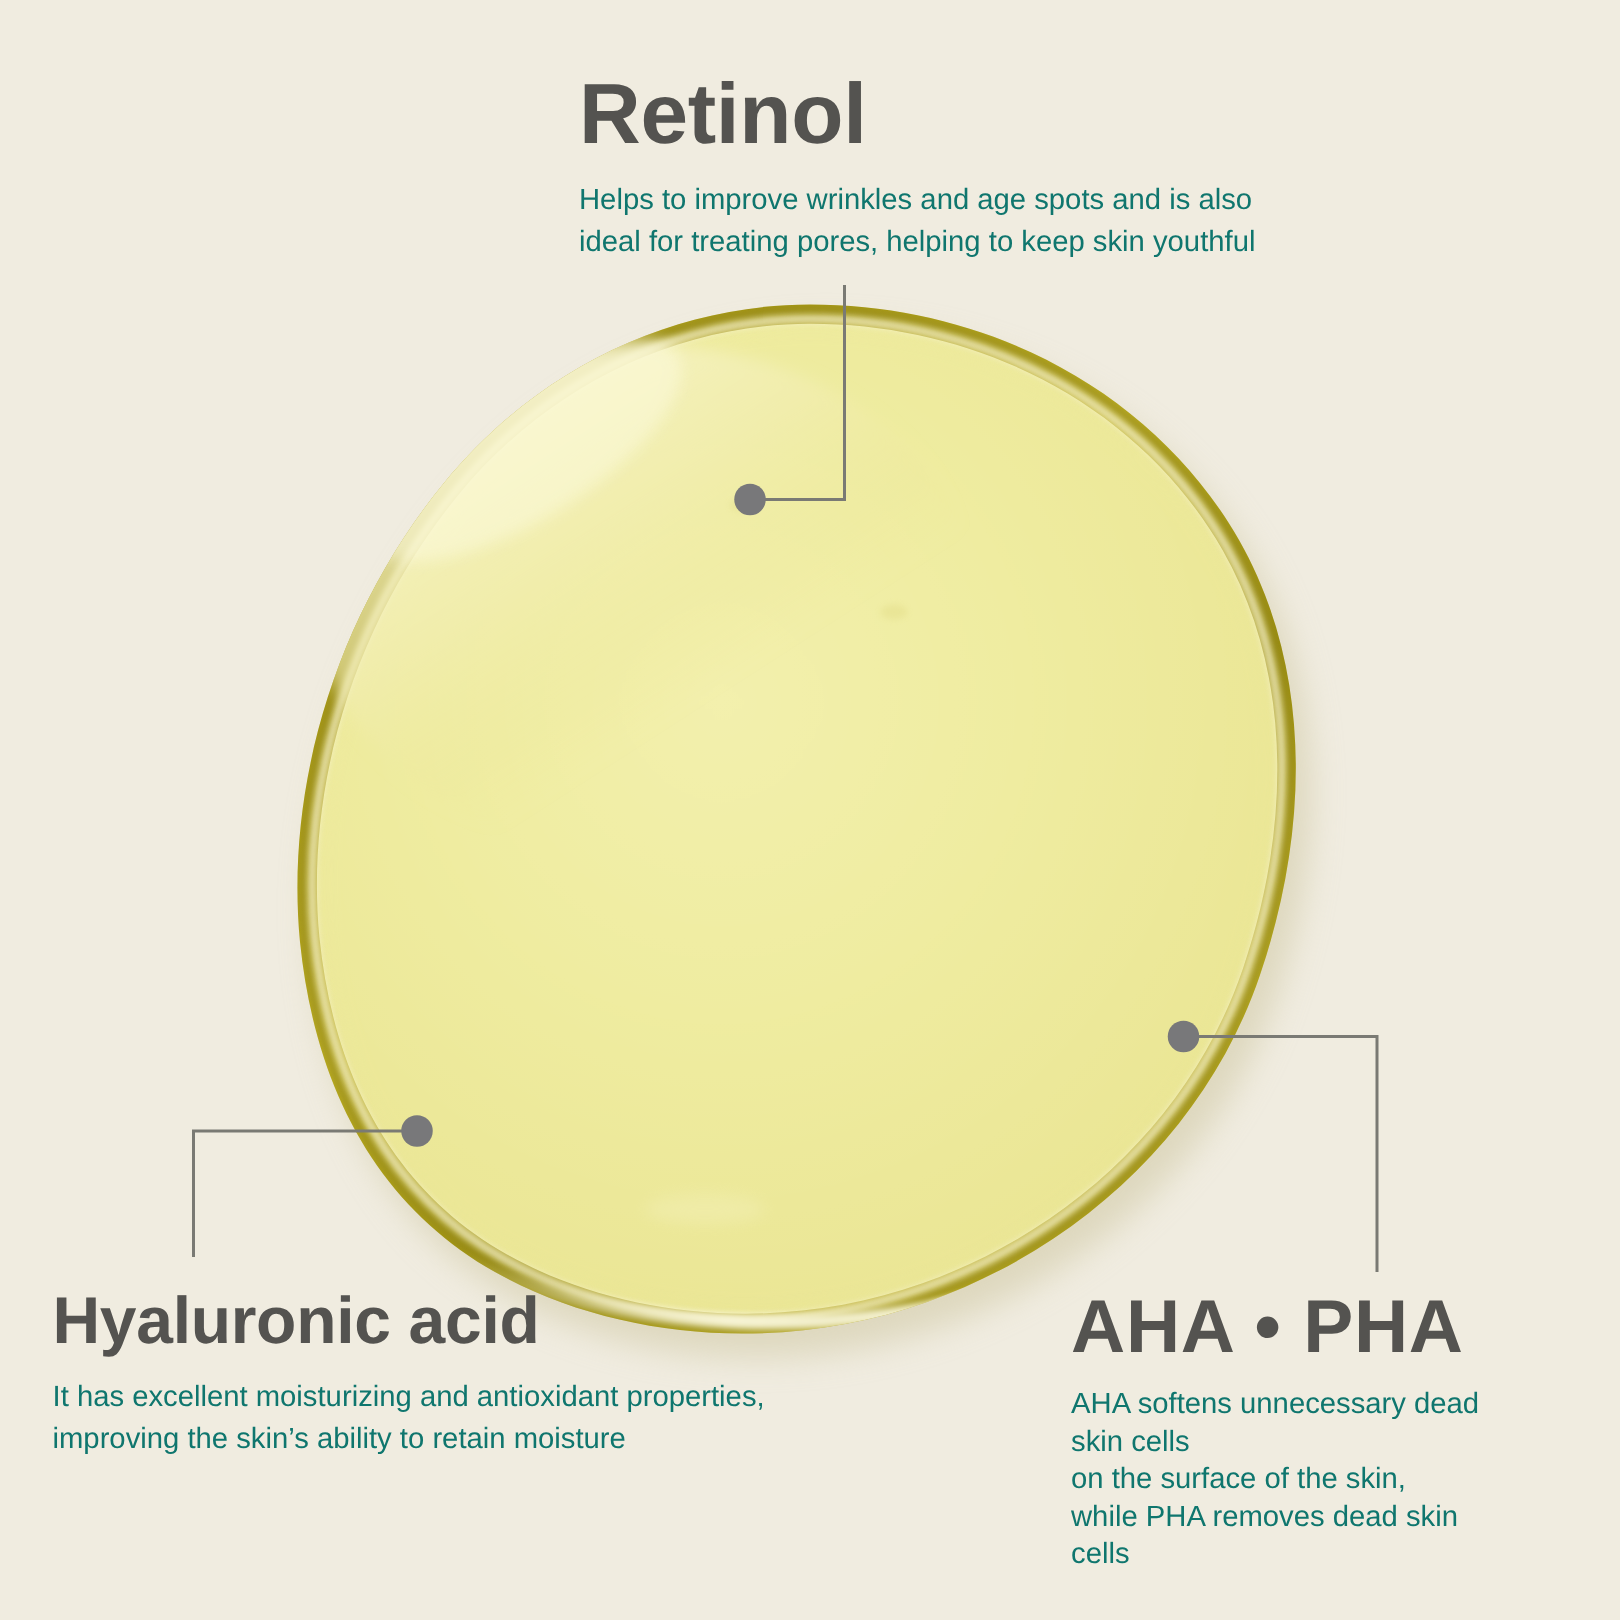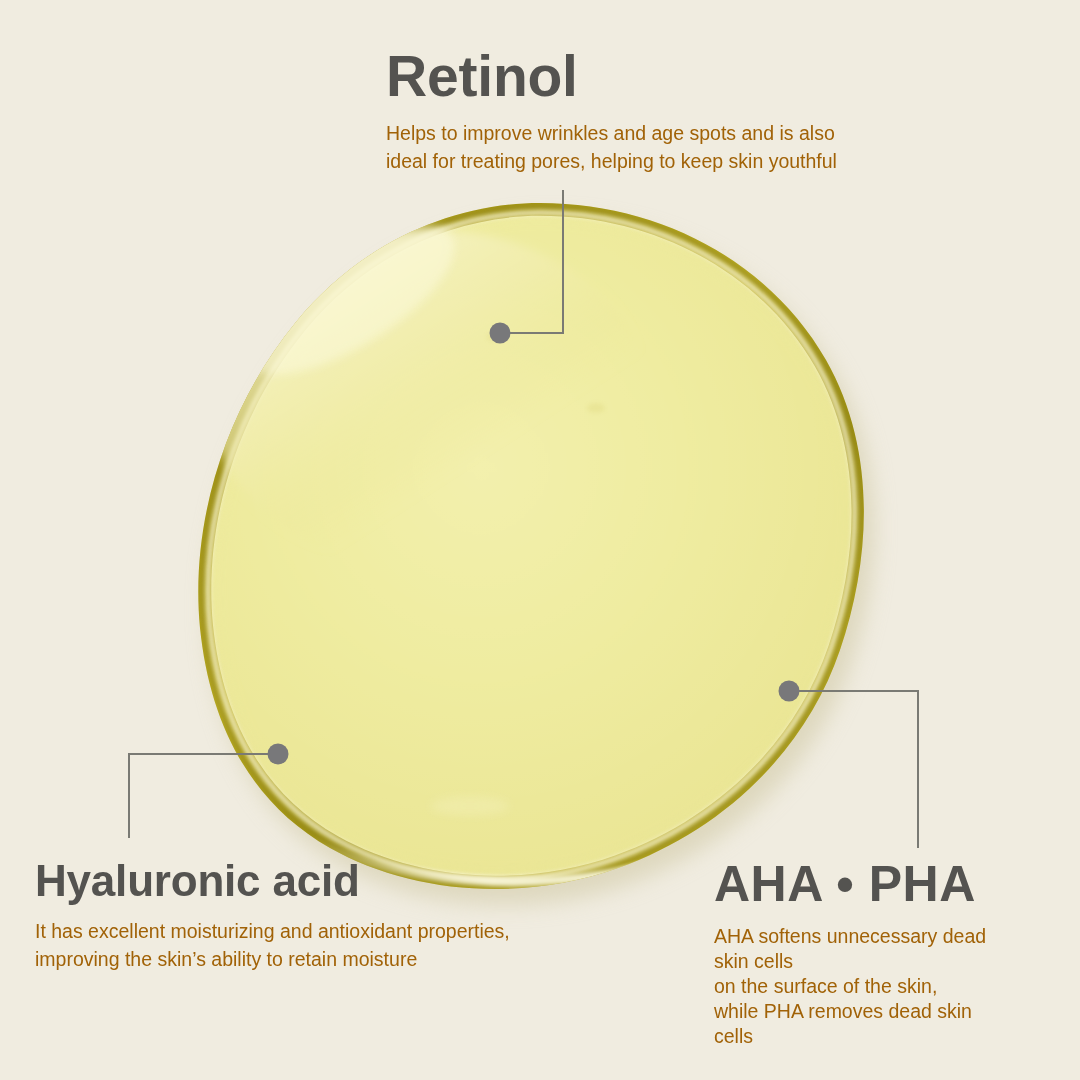--- a/index.html
+++ b/index.html
@@ -43,21 +43,21 @@
     position: absolute;
   }
   .callout-title {
     font-weight: bold;
     color: #545350;
     letter-spacing: -0.2px;
     white-space: nowrap;
     margin: 0;
   }
   .callout-body {
-    color: #a16207;
+    color: #0f766e;
     margin: 0;
     white-space: pre-line;
   }
 
   #callout-retinol {
     left: 386px;
     top: 44px;
   }
   #callout-retinol .callout-title {
     font-size: 57px;

